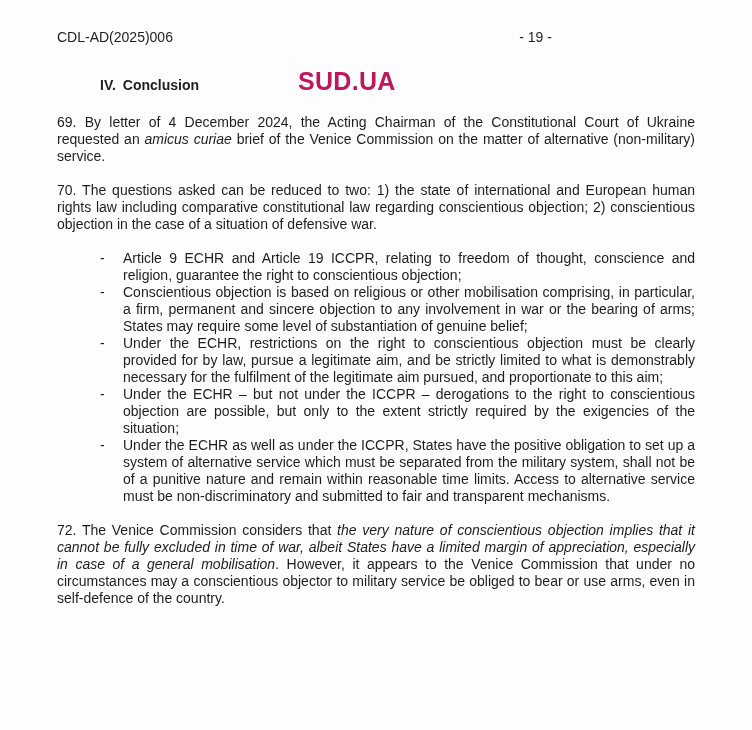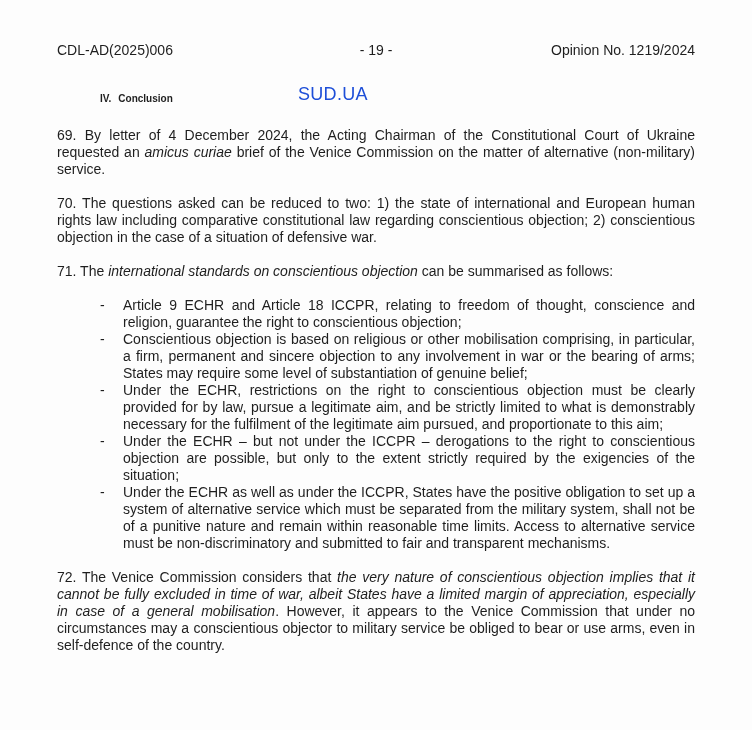--- a/index.html
+++ b/index.html
@@ -15,46 +15,46 @@
     padding: 0 57px;
     background: #fdfdfd;
     font-family: "Liberation Sans", "DejaVu Sans", sans-serif;
     font-size: 14px;
     line-height: 17px;
     color: #1e1e1e;
     overflow: hidden;
   }
   .hdr {
     display: flex;
-    padding-top: 42px;
+    padding-top: 29px;
   }
   .hdr-left   { flex: 1; text-align: left; }
   .hdr-center { flex: 1; text-align: center; }
   .hdr-right  { flex: 1; text-align: right; white-space: nowrap; }
   .headrow {
     position: relative;
     margin-top: 28px;
     height: 26px;
   }
   .heading {
     margin: 0 0 0 43px;
     padding-top: 3px;
-    font-size: 10px;
+    font-size: 14px;
     font-weight: bold;
     display: inline-block;
   }
   .heading .hnum { margin-right: 7px; }
   .watermark {
     position: absolute;
     left: 241px;
     top: -1px;
-    font-size: 18px;
-    font-weight: normal;
+    font-size: 25px;
+    font-weight: bold;
     letter-spacing: 0.3px;
-    color: #1d4ed8;
+    color: #be185d;
   }
   .para {
     margin: 0 0 17px 0;
     text-align: justify;
   }
   .para.first { margin-top: 14px; }
   .bullets {
     list-style: none;
     margin: 0 0 17px 0;
     padding: 0 0 0 43px;
@@ -74,38 +74,36 @@
   i, .it { font-style: italic; }
 </style>
 </head>
 <body>
 
 <div class="page">
 
   <div class="hdr">
     <span class="hdr-left">CDL-AD(2025)006</span>
     <span class="hdr-center">- 19 -</span>
-    <span class="hdr-right">Opinion No. 1219/2024</span>
   </div>
 
   <div class="headrow">
     <h2 class="heading"><span class="hnum">IV.</span><span>Conclusion</span></h2>
     <div class="watermark">SUD.UA</div>
   </div>
 
   <p class="para first"><span>69. By letter of 4 December 2024, the Acting Chairman of the Constitutional Court of Ukraine requested an </span><i>amicus curiae</i><span> brief of the Venice Commission on the matter of alternative (non-military) service.</span></p>
 
   <p class="para"><span>70. The questions asked can be reduced to two: 1) the state of international and European human rights law including comparative constitutional law regarding conscientious objection; 2) conscientious objection in the case of a situation of defensive war.</span></p>
 
-  <p class="para"><span>71. The </span><i>international standards on conscientious objection</i><span> can be summarised as follows:</span></p>
 
   <ul class="bullets">
     <li class="bullet">
       <span class="dash">-</span>
-      <span class="btext">Article 9 ECHR and Article 18 ICCPR, relating to freedom of thought, conscience and religion, guarantee the right to conscientious objection;</span>
+      <span class="btext">Article 9 ECHR and Article 19 ICCPR, relating to freedom of thought, conscience and religion, guarantee the right to conscientious objection;</span>
     </li>
     <li class="bullet">
       <span class="dash">-</span>
       <span class="btext">Conscientious objection is based on religious or other mobilisation comprising, in particular, a firm, permanent and sincere objection to any involvement in war or the bearing of arms; States may require some level of substantiation of genuine belief;</span>
     </li>
     <li class="bullet">
       <span class="dash">-</span>
       <span class="btext">Under the ECHR, restrictions on the right to conscientious objection must be clearly provided for by law, pursue a legitimate aim, and be strictly limited to what is demonstrably necessary for the fulfilment of the legitimate aim pursued, and proportionate to this aim;</span>
     </li>
     <li class="bullet">

